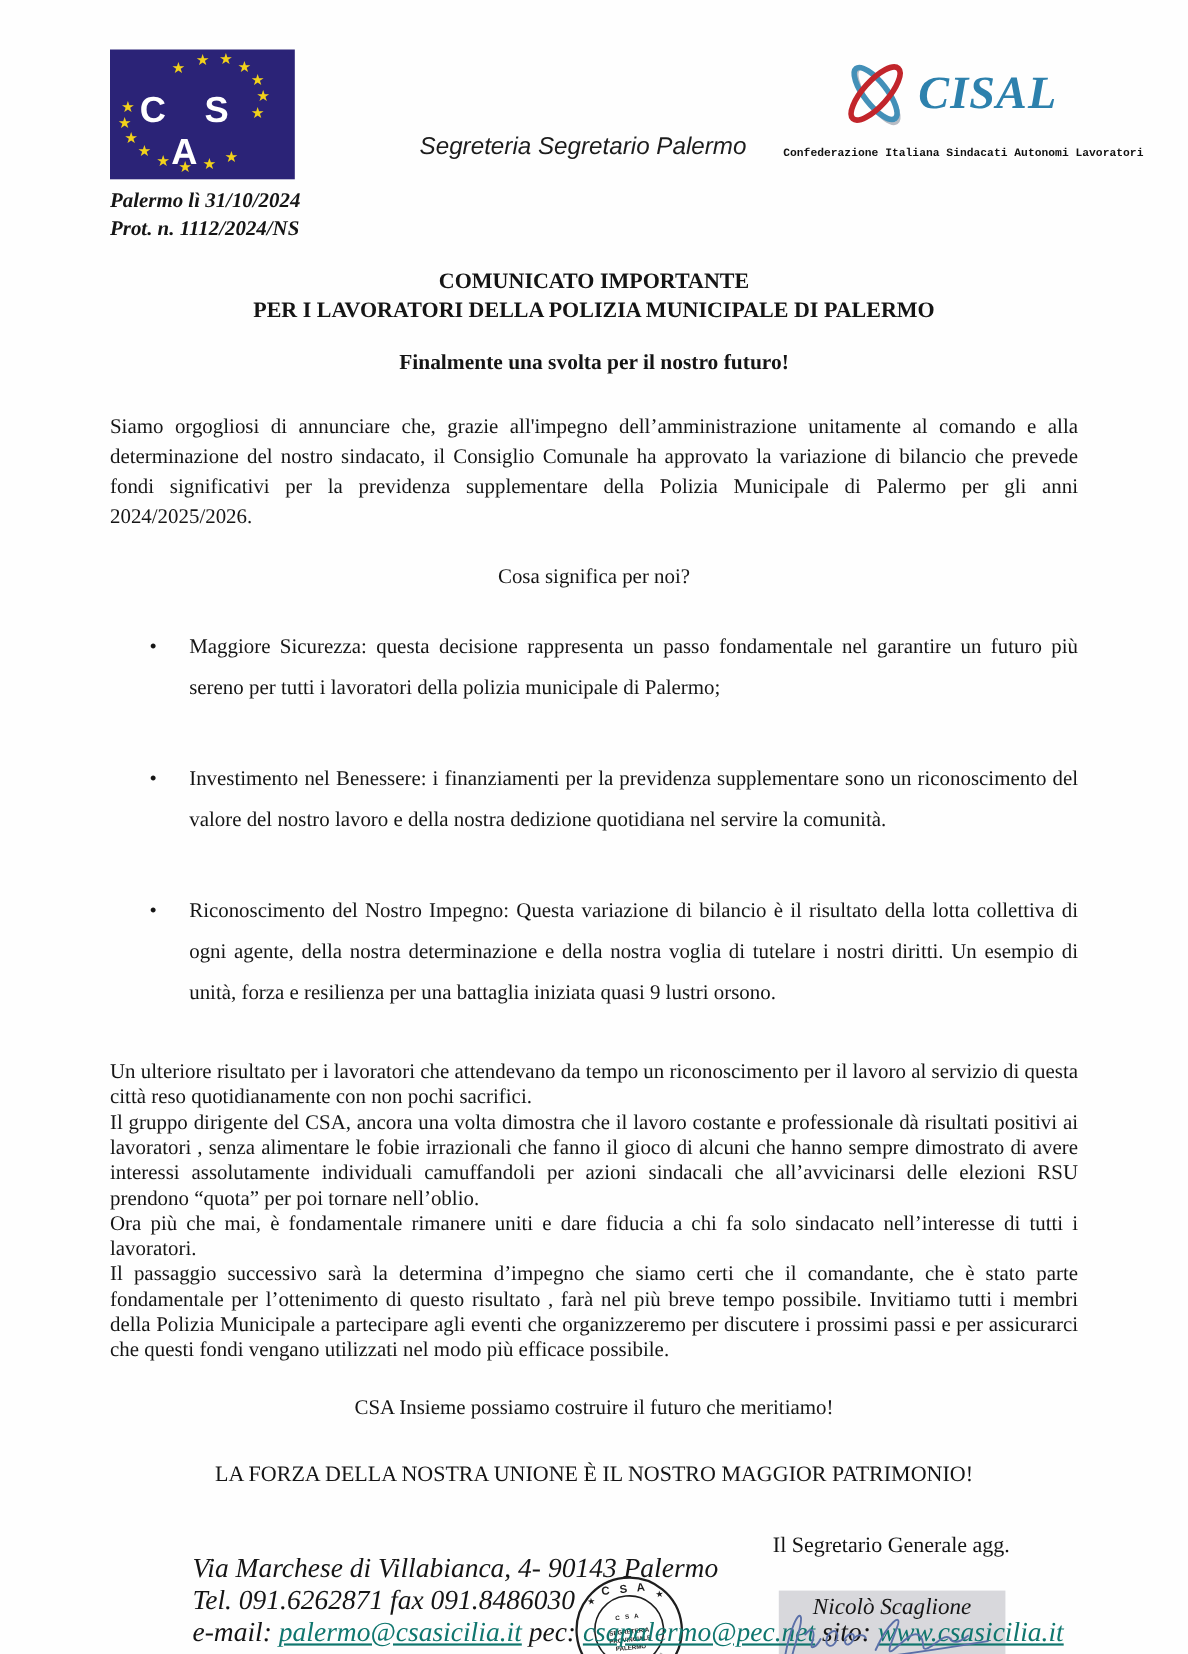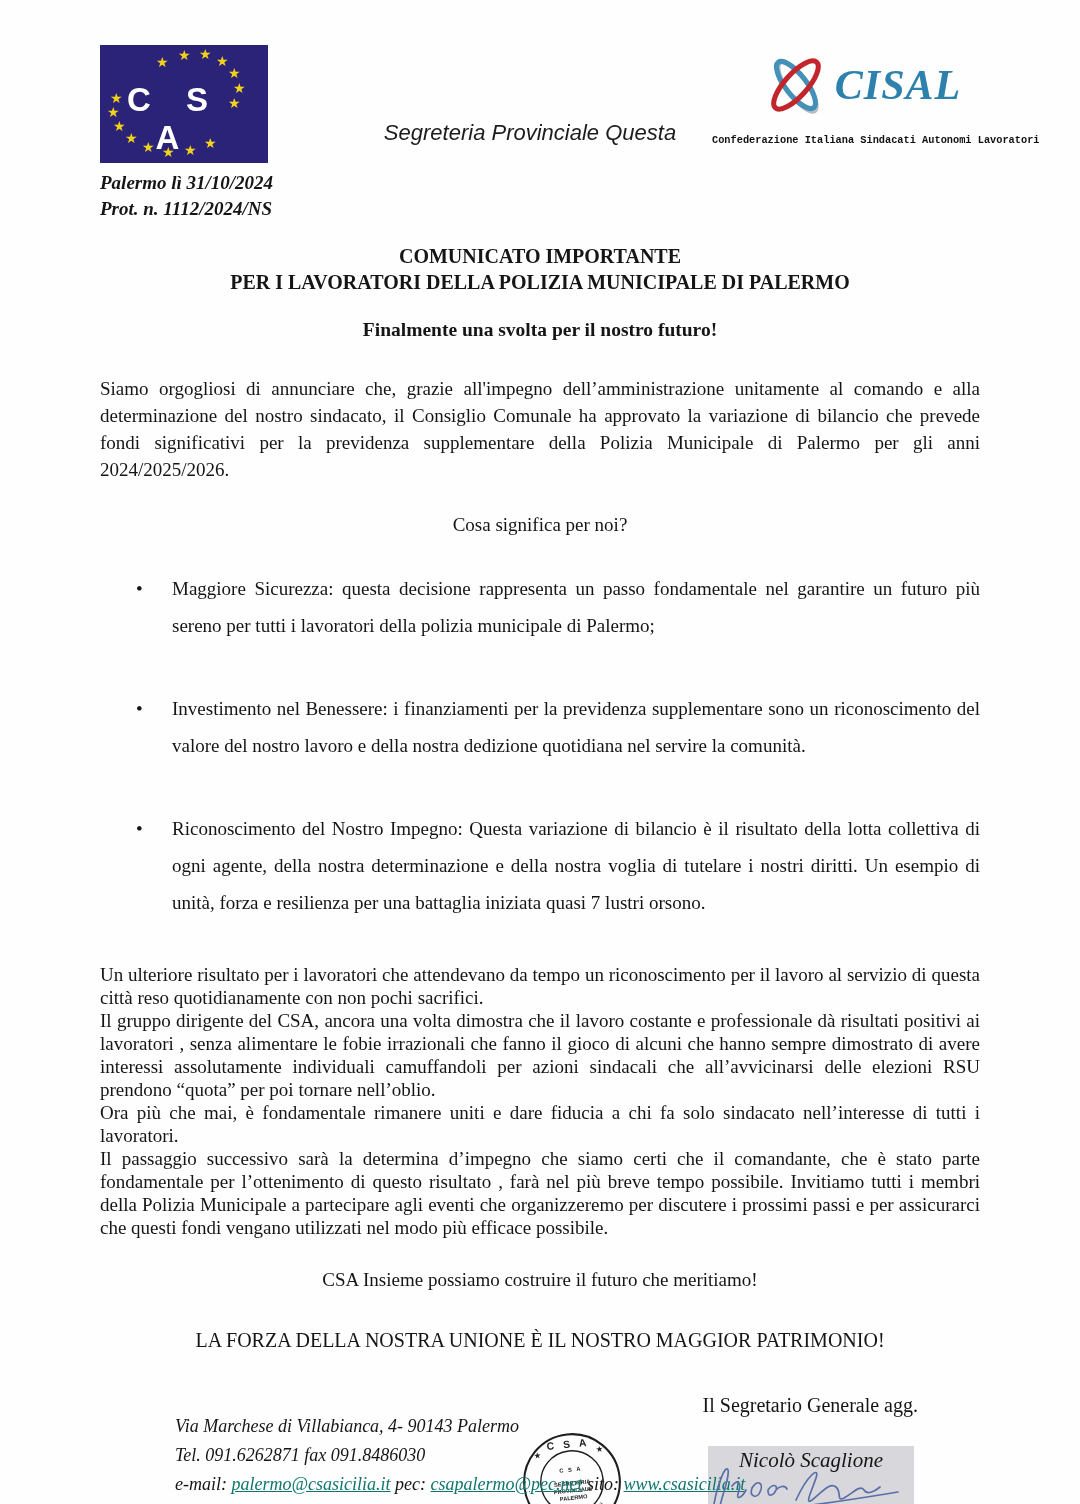--- a/index.html
+++ b/index.html
@@ -36,21 +36,21 @@
 
   
   .sig-area{position:relative;height:175px;margin-top:42px;}
   .sig-role{text-align:right;padding-right:62px;font-size:20px;}
   .stamp{position:absolute;left:420px;top:36px;width:104px;height:104px;transform:rotate(-6deg);}
   .sig-box{position:absolute;left:608px;top:52px;width:206px;height:66px;background:#d8d8dc;}
   .sig-name{position:relative;z-index:2;text-align:center;font-weight:normal;font-style:italic;font-size:21px;margin-top:2px;}
   .sig-scribble{position:absolute;left:-16px;top:8px;z-index:1;}
 
   
-  .footer{position:absolute;left:175px;top:1412px;font-style:italic;font-size:18px;line-height:29px;}
+  .footer{position:absolute;left:175px;top:1412px;font-style:italic;font-size:25px;line-height:29px;}
   .footer a{color:#0f766e;text-decoration:underline;}
 </style>
 </head>
 <body>
 
 <div class="page">
 
   <div class="csa-logo">
     <span class="star" style="left:56px;top:10px">★</span>
     <span class="star" style="left:78px;top:3px">★</span>
@@ -68,21 +68,21 @@
     <span class="star" style="left:84px;top:98px">★</span>
     <span class="star" style="left:104px;top:91px">★</span>
     <div class="csa-word">C S A</div>
   </div>
 
   <div class="dateline">
     <div>Palermo lì 31/10/2024</div>
     <div>Prot. n. 1112/2024/NS</div>
   </div>
 
-  <div class="segreteria">Segreteria Provinciale Questa</div>
+  <div class="segreteria">Segreteria Segretario Palermo</div>
 
   <div class="cisal">
     <div class="cisal-row">
       <svg width="74" height="74" viewBox="0 0 72 72">
         <ellipse cx="38" cy="38" rx="29" ry="10" fill="none" stroke="#b8bcc4" stroke-width="3" transform="rotate(55 38 38)"></ellipse>
         <ellipse cx="36" cy="36" rx="28" ry="10" fill="none" stroke="#4390b8" stroke-width="5" transform="rotate(52 36 36)"></ellipse>
         <ellipse cx="36" cy="36" rx="30" ry="11" fill="none" stroke="#c2252b" stroke-width="5" transform="rotate(-48 36 36)"></ellipse>
       </svg>
       <span class="cisal-word">CISAL</span>
     </div>
@@ -97,21 +97,21 @@
 
     <div class="doc-subtitle">Finalmente una svolta per il nostro futuro!</div>
 
     <p class="intro">Siamo orgogliosi di annunciare che, grazie all'impegno dell’amministrazione unitamente al comando e alla determinazione del nostro sindacato, il Consiglio Comunale ha approvato la variazione di bilancio che prevede fondi significativi per la previdenza supplementare  della Polizia Municipale di Palermo per gli anni 2024/2025/2026.</p>
 
     <div class="question">Cosa significa per noi?</div>
 
     <ul class="points">
       <li>Maggiore Sicurezza:  questa decisione rappresenta un passo fondamentale nel garantire un futuro più sereno per tutti i lavoratori  della polizia municipale di Palermo;</li>
       <li>Investimento nel Benessere: i finanziamenti per la previdenza supplementare sono un riconoscimento del valore del nostro lavoro e della nostra dedizione quotidiana nel servire la comunità.</li>
-      <li>Riconoscimento del Nostro Impegno: Questa variazione di bilancio è il risultato della lotta collettiva di ogni agente, della nostra determinazione e della nostra voglia di tutelare i nostri diritti. Un esempio di unità, forza e resilienza per una battaglia iniziata quasi 7 lustri orsono.</li>
+      <li>Riconoscimento del Nostro Impegno: Questa variazione di bilancio è il risultato della lotta collettiva di ogni agente, della nostra determinazione e della nostra voglia di tutelare i nostri diritti. Un esempio di unità, forza e resilienza per una battaglia iniziata quasi 9 lustri orsono.</li>
     </ul>
 
     <div class="block">
       <p>Un ulteriore risultato per i lavoratori che attendevano da tempo un  riconoscimento per il lavoro al servizio di questa città reso quotidianamente con non pochi sacrifici.</p>
       <p>Il gruppo dirigente del CSA, ancora una volta dimostra che il lavoro costante e professionale dà risultati positivi ai lavoratori , senza alimentare le fobie irrazionali che fanno il gioco di alcuni che hanno sempre dimostrato di avere interessi assolutamente individuali camuffandoli per azioni sindacali che all’avvicinarsi delle elezioni  RSU prendono “quota” per poi tornare nell’oblio.</p>
       <p> Ora più che mai, è fondamentale rimanere uniti e dare fiducia a chi fa solo sindacato nell’interesse di tutti  i lavoratori.</p>
       <p> Il passaggio successivo sarà la determina d’impegno che siamo certi che il comandante, che è stato parte fondamentale per l’ottenimento di questo risultato , farà nel più breve tempo possibile. Invitiamo tutti i membri della Polizia Municipale a partecipare agli eventi che organizzeremo per discutere i prossimi passi e per assicurarci che questi fondi vengano utilizzati nel modo più efficace possibile.</p>
     </div>
 
     <div class="closing-1">CSA Insieme possiamo costruire il futuro che meritiamo!</div>

